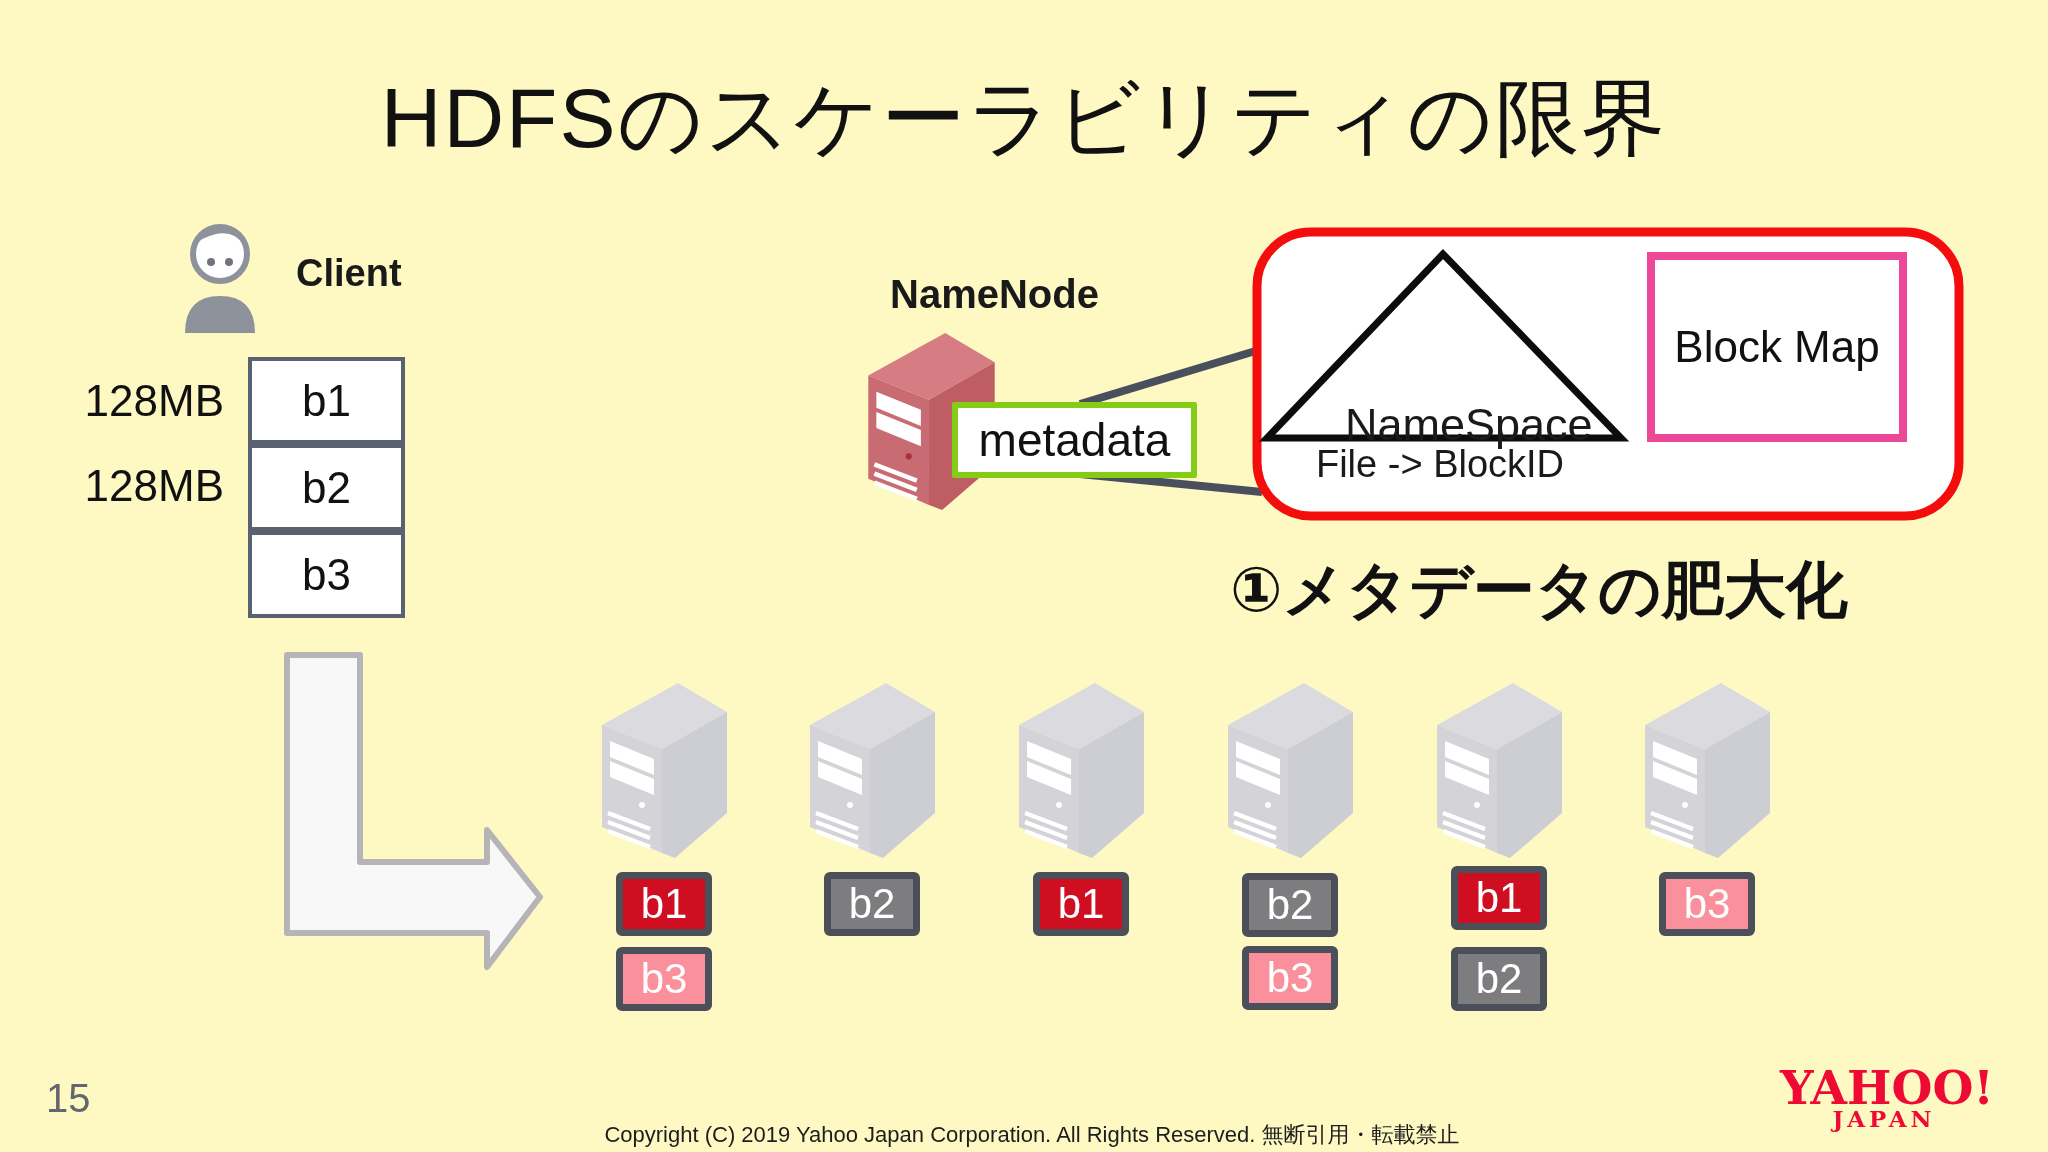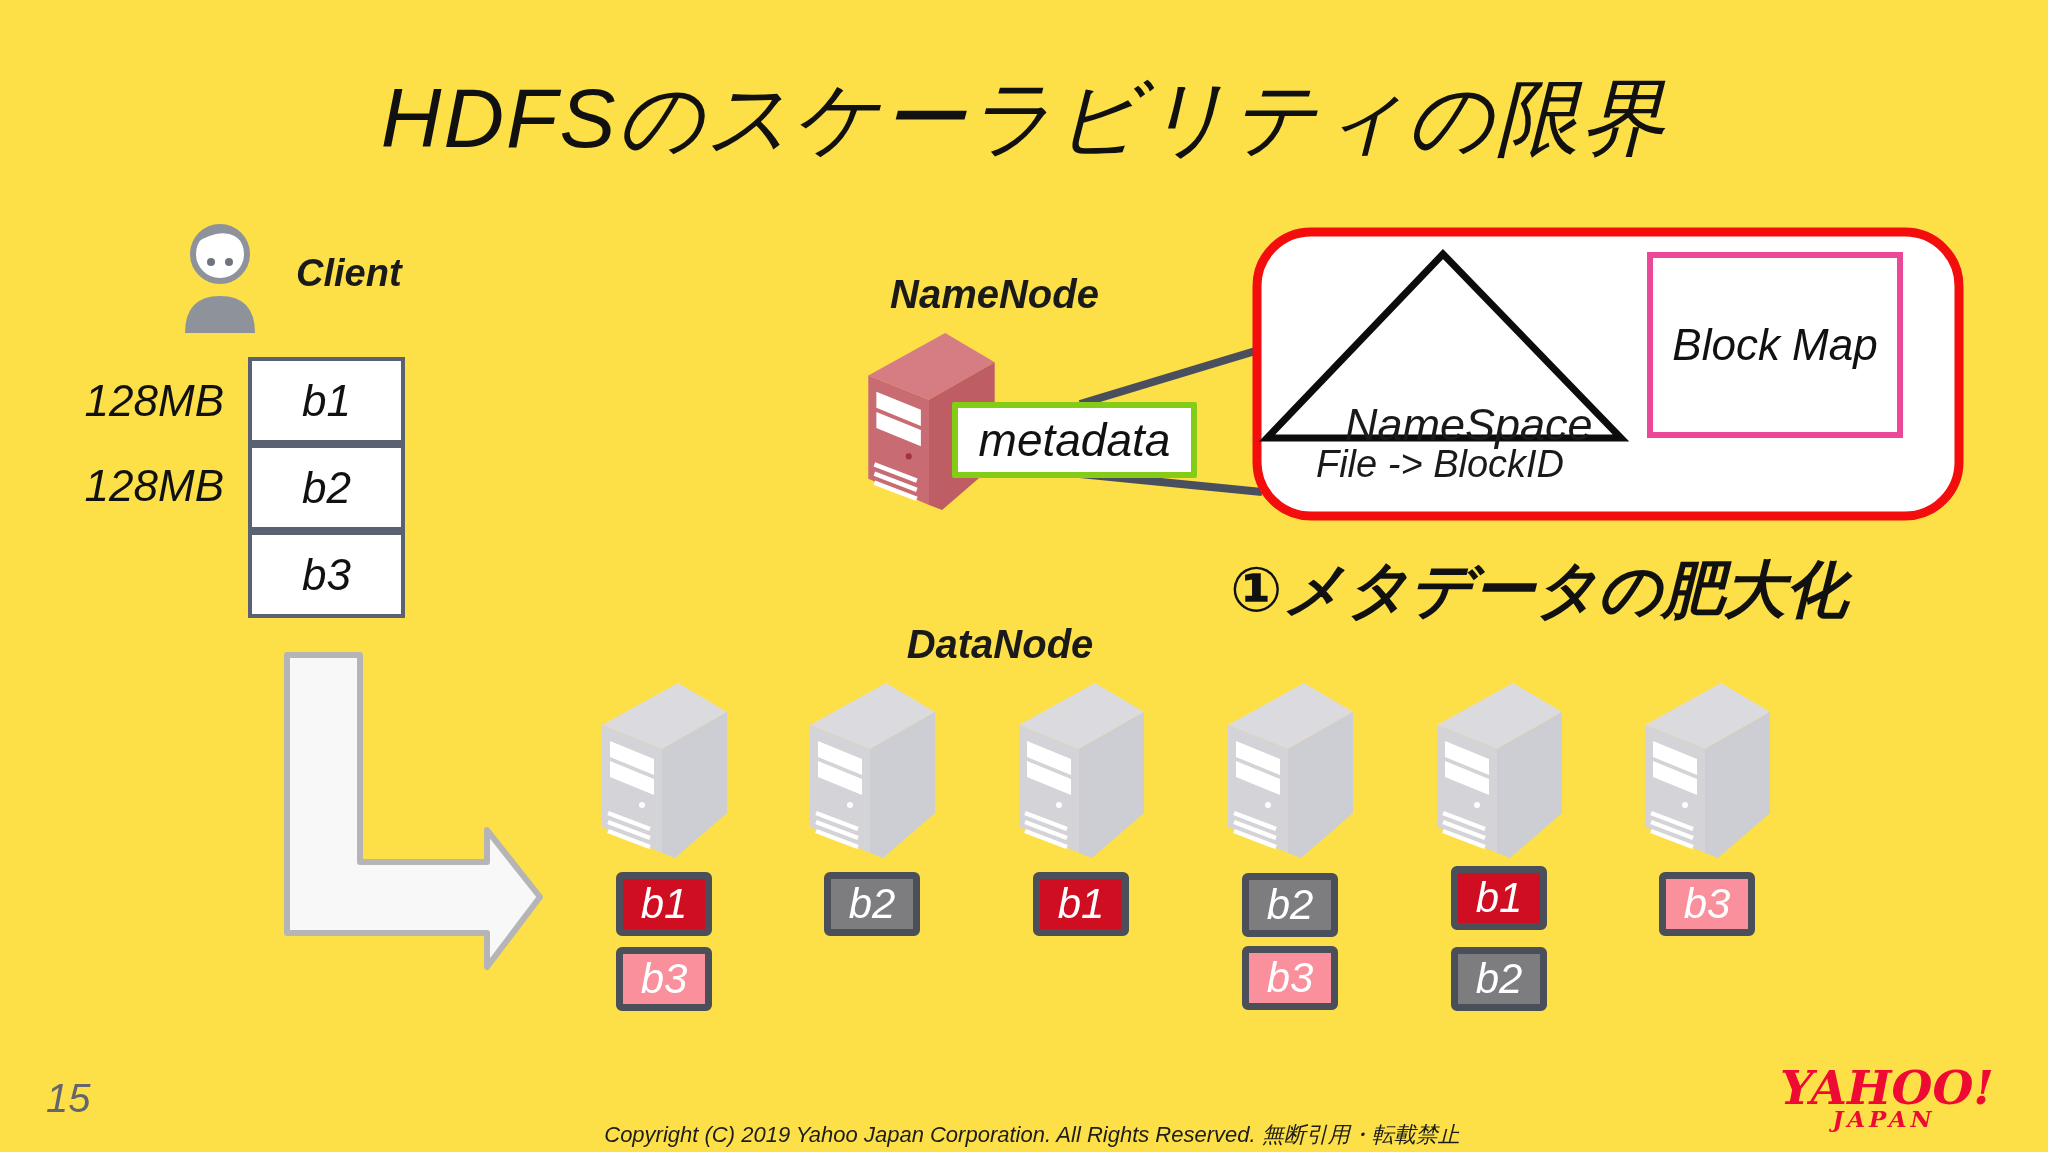--- a/index.html
+++ b/index.html
@@ -1,18 +1,18 @@
 <!DOCTYPE html>
 <html><head>
 <meta charset="utf-8">
 <style>
   html,body{margin:0;padding:0;background:#fff;}
   .slide{
-    position:relative;width:2048px;height:1152px;background:#fde047;overflow:hidden;
-    font-family:"Liberation Sans","DejaVu Sans",sans-serif;color:#1a1a1a;font-style:italic;
+    position:relative;width:2048px;height:1152px;background:#fef9c3;overflow:hidden;
+    font-family:"Liberation Sans","DejaVu Sans",sans-serif;color:#1a1a1a;
   }
   .abs{position:absolute;}
   .underlay{position:absolute;left:0;top:0;width:2048px;height:1152px;}
 
   .title{
     left:0;top:62px;width:2048px;text-align:center;
     font-size:84px;font-weight:400;letter-spacing:2px;color:#111;
   }
 
   .client-label{left:296px;top:252px;font-size:38px;font-weight:700;}
@@ -32,21 +32,21 @@
 
   .nn-label{left:890px;top:272px;font-size:40px;font-weight:700;}
   .metadata-box{
     left:952px;top:402px;width:233px;height:64px;background:#fff;border:6px solid #84cc16;
     display:flex;align-items:center;justify-content:center;font-size:46px;color:#111;border-radius:2px;
   }
 
   .namespace-label{left:1345px;top:368px;width:200px;text-align:center;font-size:45px;margin-top:31px;}
   .file-map-label{left:1290px;top:443px;width:300px;text-align:center;font-size:38px;}
   .blockmap-box{
-    left:1647px;top:252px;width:244px;height:174px;background:#fff;border:6px solid #ec4899;
+    left:1647px;top:252px;width:244px;height:174px;background:#fff;border:8px solid #ec4899;
     display:flex;align-items:center;justify-content:center;font-size:44px;color:#111;
   }
   .blockid-map-label{left:1647px;top:443px;width:256px;text-align:center;font-size:38px;}
 
   .annotation{left:1230px;top:548px;font-size:62px;font-weight:700;color:#111;}
 
   .dn-label{left:860px;top:622px;width:280px;text-align:center;font-size:40px;font-weight:700;}
 
   .blk{
     position:absolute;width:82px;height:50px;border:7px solid #4b4f5a;border-radius:6px;
@@ -125,21 +125,20 @@
     <div class="crow crow3">b3</div>
   </div>
 
   <div class="abs nn-label">NameNode</div>
   <div class="abs metadata-box">metadata</div>
   <div class="abs namespace-label">NameSpace</div>
   <div class="abs file-map-label">File -&gt; BlockID</div>
   <div class="abs blockmap-box">Block Map</div>
   <div class="abs annotation">①メタデータの肥大化</div>
 
-  <div class="abs dn-label">DataNode</div>
 
   <div class="abs blk" style="left: 616px; top: 872px; background-color: rgb(207, 14, 34);">b1</div>
   <div class="abs blk" style="left: 616px; top: 947px; background-color: rgb(249, 144, 155);">b3</div>
 
   <div class="abs blk" style="left: 824px; top: 872px; background-color: rgb(125, 125, 128);">b2</div>
 
   <div class="abs blk" style="left: 1033px; top: 872px; background-color: rgb(207, 14, 34);">b1</div>
 
   <div class="abs blk" style="left: 1242px; top: 873px; background-color: rgb(125, 125, 128);">b2</div>
   <div class="abs blk" style="left: 1242px; top: 946px; background-color: rgb(249, 144, 155);">b3</div>

